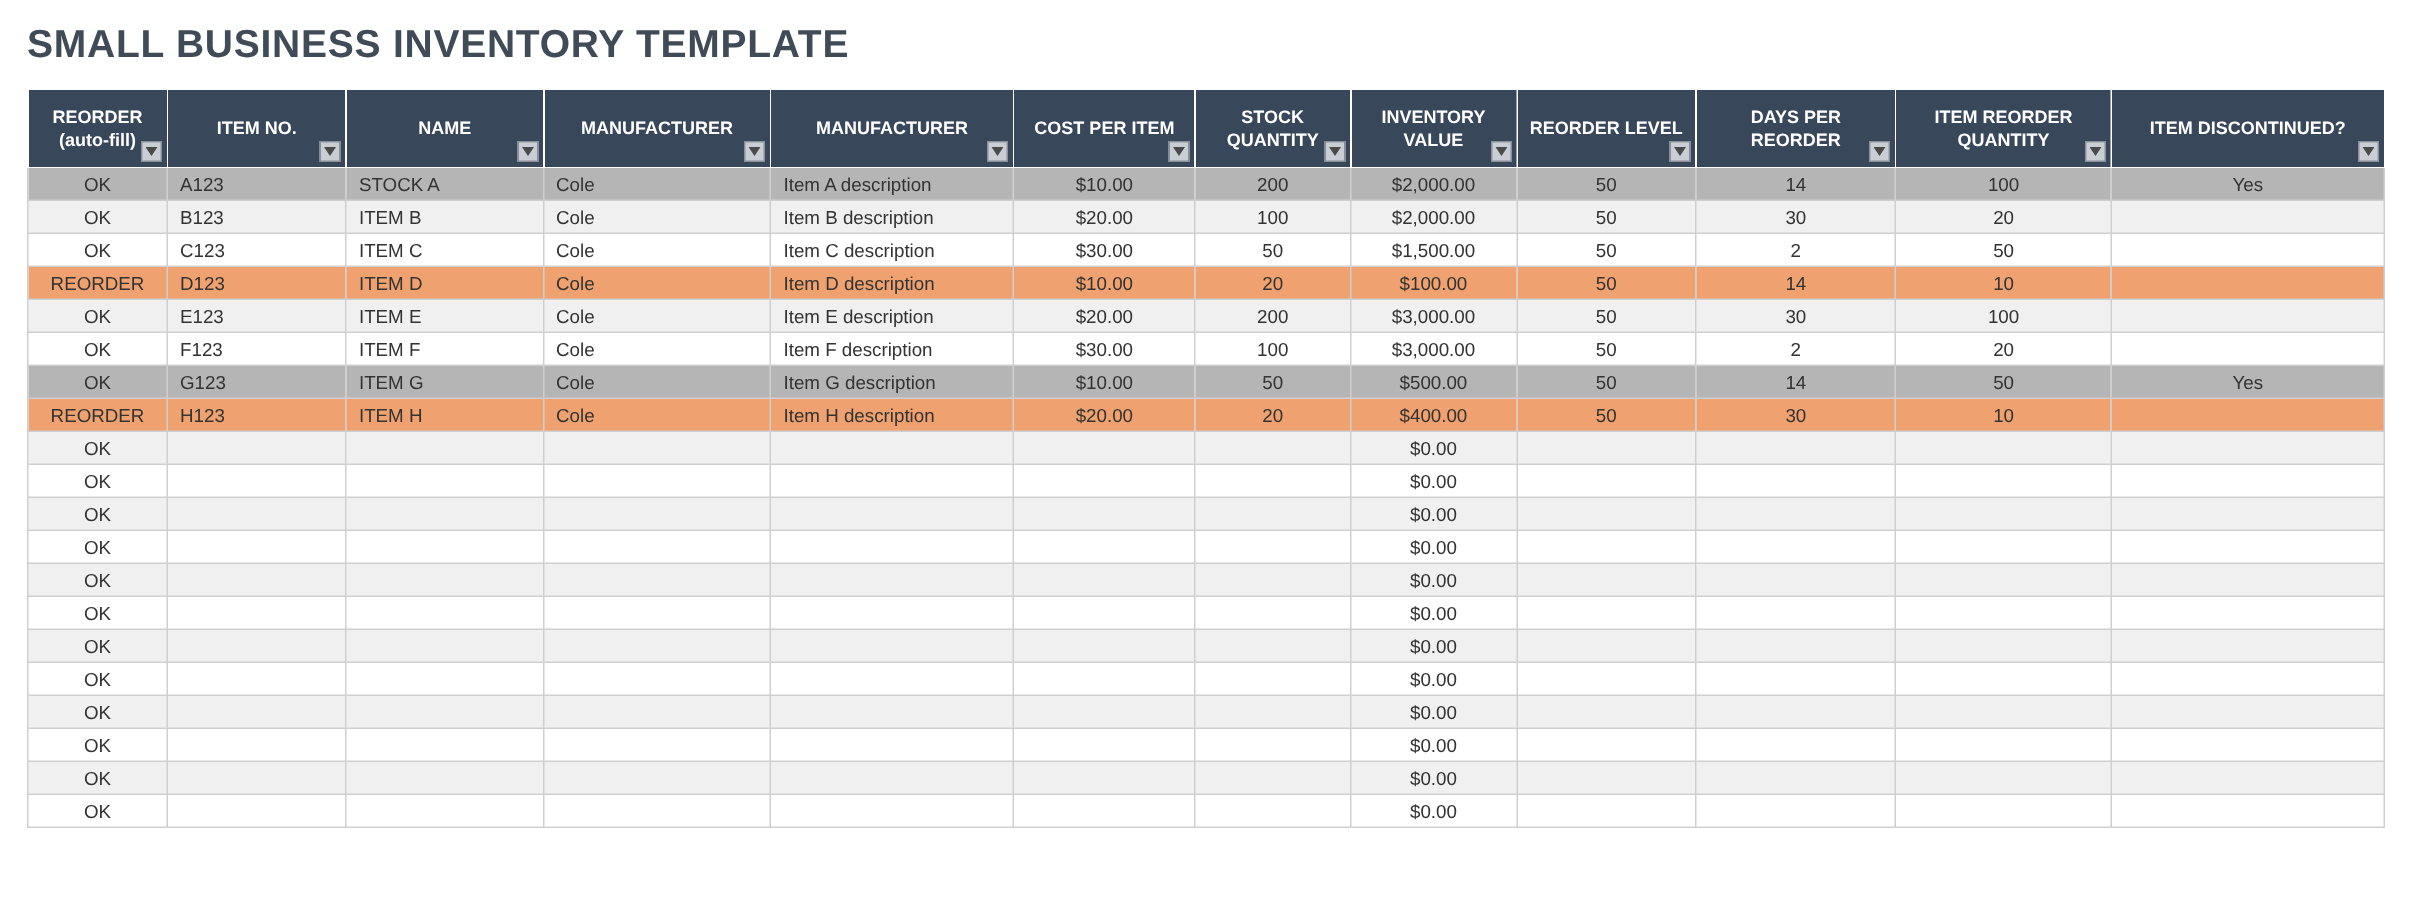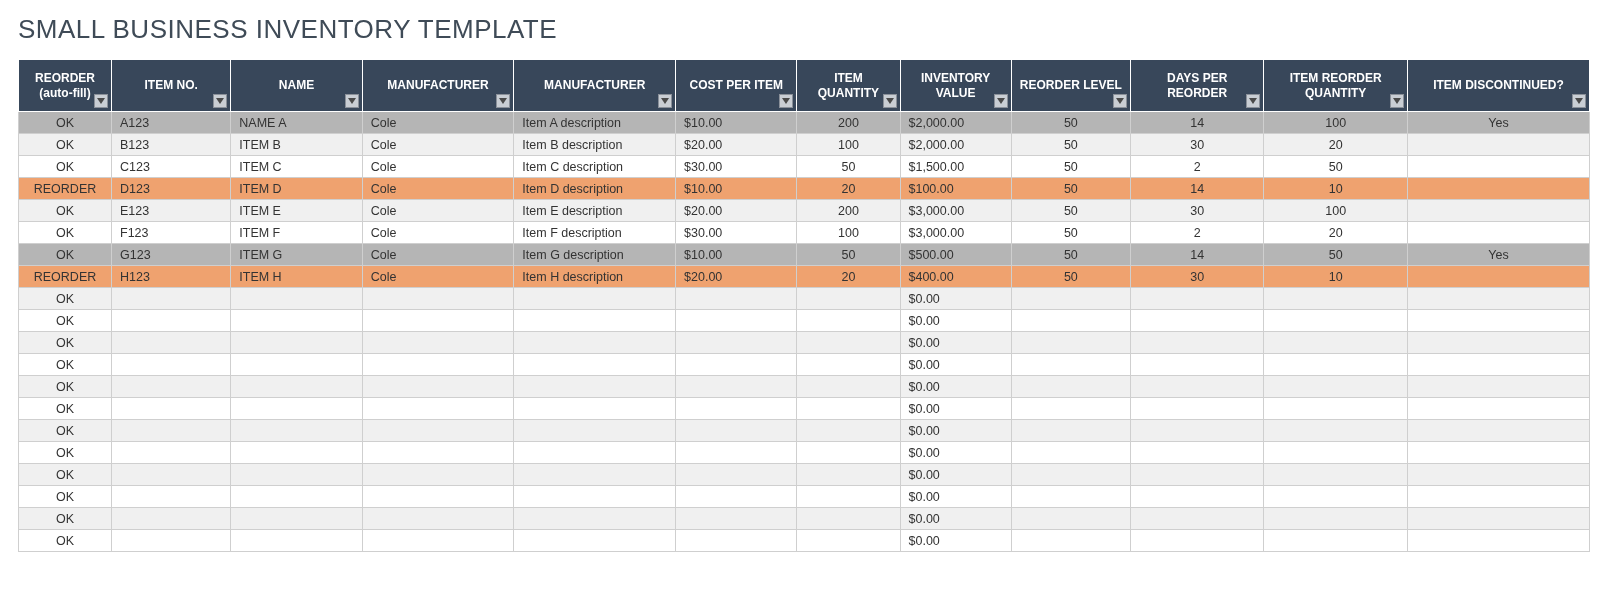--- a/index.html
+++ b/index.html
@@ -4,21 +4,21 @@
 <style>
   * { box-sizing: border-box; margin: 0; padding: 0; }
   body {
     font-family: Arial, Helvetica, sans-serif;
     background: #ffffff;
     padding: 10px 18px;
     width: 1608px;
   }
   .title {
     font-size: 26px;
-    font-weight: normal;
+    font-weight: bold;
     letter-spacing: 0.5px;
     color: #3f4b57;
     margin: 4px 0 14px 0;
   }
   table {
     border-collapse: collapse;
     width: 100%;
     table-layout: fixed;
     padding-left: 36px;
   }
@@ -52,21 +52,21 @@
     font-size: 12.5px;
     color: #333;
     border: 1px solid #cfcfcf;
     height: 22px;
     padding: 2px 8px;
     vertical-align: middle;
     white-space: nowrap;
   }
   .c-center { text-align: center; }
   .c-left   { text-align: left; }
-  .c-right  { text-align: left; }
+  .c-right  { text-align: center; }
 
   .state-plain-even { background: #f0f0f0; }
   .state-plain-odd  { background: #ffffff; }
   .state-disc       { background: #b5b5b5; }
   .state-reorder    { background: #efa26f; }
 
   
   col.c0  { width: 92px; }
   col.c1  { width: 118px; }
   col.c2  { width: 130px; }
@@ -125,21 +125,21 @@
         <th><span>MANUFACTURER</span><span class="filter-icon">
             <svg width="8" height="6" viewBox="0 0 8 6">
               <polygon points="0,0 8,0 4,6" fill="#4a4a4a"></polygon>
             </svg>
           </span></th>
         <th><span>COST PER ITEM</span><span class="filter-icon">
             <svg width="8" height="6" viewBox="0 0 8 6">
               <polygon points="0,0 8,0 4,6" fill="#4a4a4a"></polygon>
             </svg>
           </span></th>
-        <th><span>ITEM QUANTITY</span><span class="filter-icon">
+        <th><span>STOCK QUANTITY</span><span class="filter-icon">
             <svg width="8" height="6" viewBox="0 0 8 6">
               <polygon points="0,0 8,0 4,6" fill="#4a4a4a"></polygon>
             </svg>
           </span></th>
         <th><span>INVENTORY VALUE</span><span class="filter-icon">
             <svg width="8" height="6" viewBox="0 0 8 6">
               <polygon points="0,0 8,0 4,6" fill="#4a4a4a"></polygon>
             </svg>
           </span></th>
         <th><span>REORDER LEVEL</span><span class="filter-icon">
@@ -161,21 +161,21 @@
             <svg width="8" height="6" viewBox="0 0 8 6">
               <polygon points="0,0 8,0 4,6" fill="#4a4a4a"></polygon>
             </svg>
           </span></th>
       </tr>
   </thead>
   <tbody id="body">
       <tr>
         <td class="state-disc c-center">OK</td>
         <td class="state-disc c-left">A123</td>
-        <td class="state-disc c-left">NAME A</td>
+        <td class="state-disc c-left">STOCK A</td>
         <td class="state-disc c-left">Cole</td>
         <td class="state-disc c-left">Item A description</td>
         <td class="state-disc c-right">$10.00</td>
         <td class="state-disc c-center">200</td>
         <td class="state-disc c-right">$2,000.00</td>
         <td class="state-disc c-center">50</td>
         <td class="state-disc c-center">14</td>
         <td class="state-disc c-center">100</td>
         <td class="state-disc c-center">Yes</td>
       </tr>

